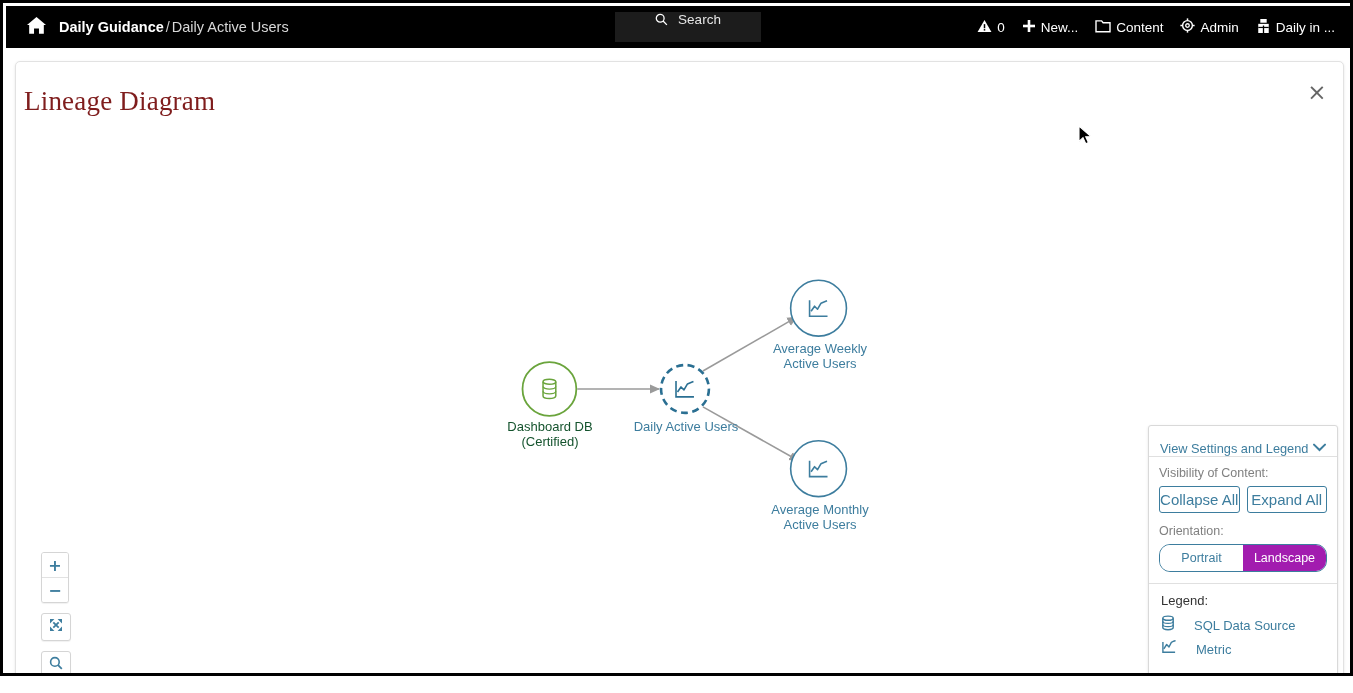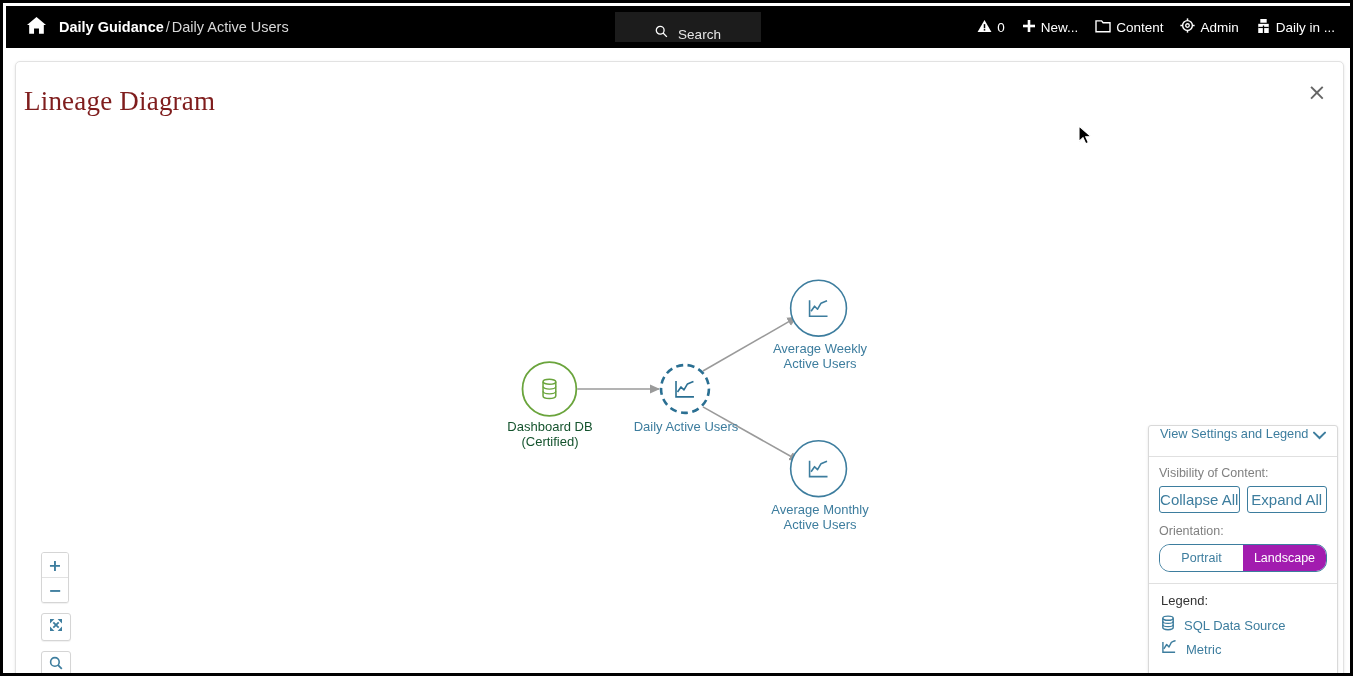--- a/index.html
+++ b/index.html
@@ -45,21 +45,21 @@
   .breadcrumb .bc-parent { font-weight: bold; color: #ffffff; }
   .breadcrumb .bc-sep { color: #c8c8c8; font-weight: normal; padding: 0 2px; }
   .breadcrumb .bc-current { color: #d8d8d8; font-weight: normal; }
 
   #search-box {
     position: absolute;
     left: 609px; top: 6px;
     width: 146px; height: 30px;
     background: #1c1c1c;
     display: flex;
-    align-items: flex-end;
+    align-items: flex-start;
     justify-content: center;
     gap: 10px;
     cursor: text;
   }
   #search-box .s-label { color: #e6e6e6; font-size: 13.5px; }
 
   .nav-right {
     position: absolute;
     right: 18px; top: 0;
     height: 42px;
@@ -174,21 +174,21 @@
     width: 190px;
     background: #ffffff;
     border: 1px solid #d9d9d9;
     border-radius: 3px;
     box-shadow: 0 1px 3px rgba(0,0,0,0.10);
     box-sizing: border-box;
   }
   #panel-header {
     height: 30px;
     display: flex;
-    align-items: flex-start;
+    align-items: flex-end;
     justify-content: space-between;
     padding: 0 11px;
     border-bottom: 1px solid #e0e0e0;
     cursor: pointer;
   }
   #panel-header .ph-title { font-size: 12.8px; color: #3d7d9e; }
   .panel-section { padding: 9px 10px 11px 10px; }
   .section-label {
     font-size: 12.5px;
     color: #808080;
@@ -232,21 +232,21 @@
     padding: 9px 10px 11px 12px;
   }
   .legend-title {
     font-size: 13px;
     color: #333333;
     margin-bottom: 7px;
   }
   .legend-row {
     display: flex;
     align-items: center;
-    gap: 9px;
+    gap: 19px;
     margin-bottom: 5px;
   }
   .legend-row .lg-text { font-size: 13px; color: #3d7d9e; }
 
   #cursor { position: absolute; left: 1075px; top: 122px; }
 </style>
 </head>
 <body>
 
 <div id="screen">

